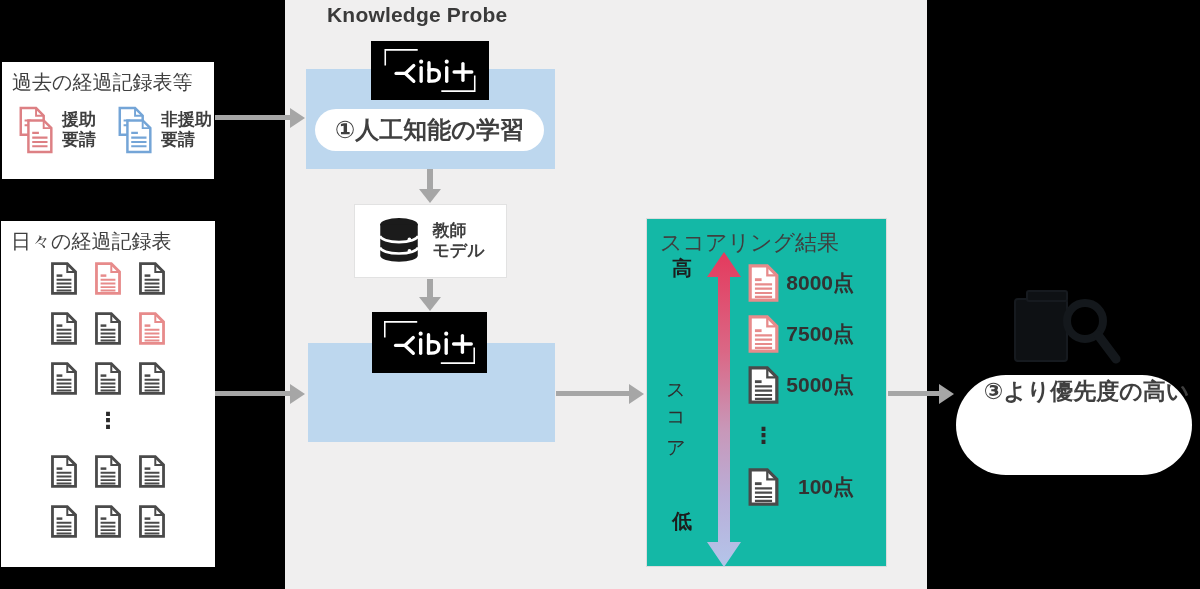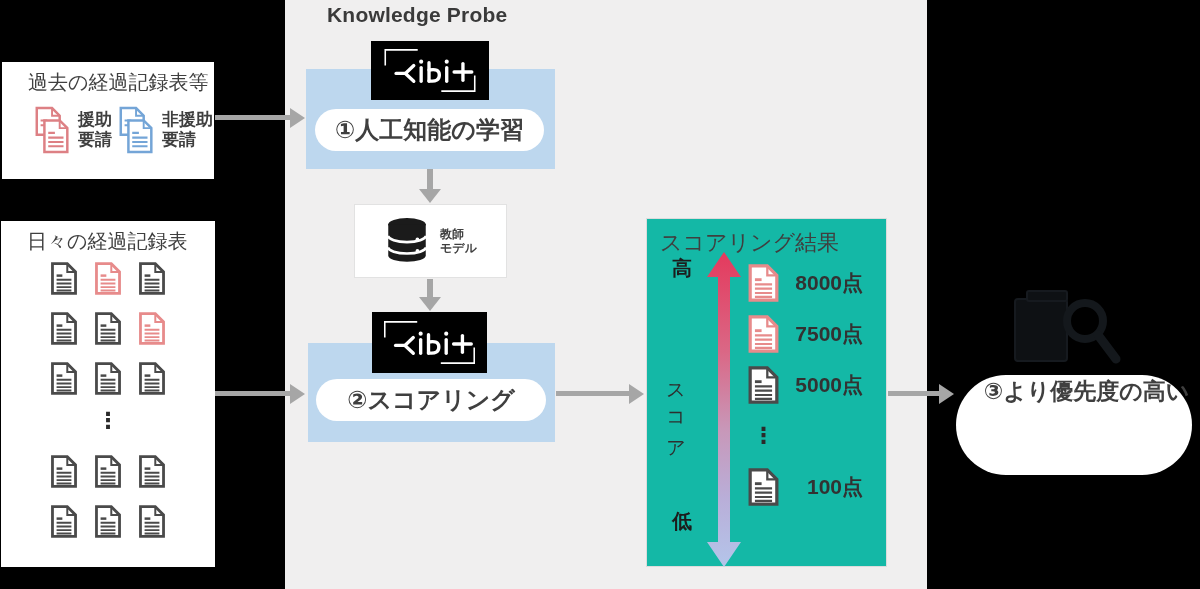--- a/index.html
+++ b/index.html
@@ -9,58 +9,58 @@
     --logo-bg:#000; --logo-fg:#fff; --ink:#3f3f3f;
   }
   *{margin:0;padding:0;box-sizing:border-box}
   body{background:#222;font-family:"Liberation Sans","DejaVu Sans",sans-serif;}
   #stage{position:relative;width:1200px;height:589px;background:var(--background);overflow:hidden;}
   .abs{position:absolute;}
 
   .gray-panel{left:285px;top:0;width:642px;height:589px;background:var(--panel-gray);}
   .kp-title{left:299px;top:3px;font-size:21px;font-weight:bold;color:#3a3a3a;letter-spacing:.2px;margin-left:28px;}
 
-  .wbox{background:#fff;padding-left:16px;}
+  .wbox{background:#fff;}
   .wbox-title{font-size:20px;color:var(--ink);padding:7px 0 0 10px;white-space:nowrap;}
   .box-past{left:2px;top:62px;width:212px;height:117px;}
-  .pair-row{display:flex;align-items:center;gap:4px;padding-left:14px;margin-top:9px;}
+  .pair-row{display:flex;align-items:center;gap:19px;padding-left:14px;margin-top:9px;}
   .pair-item{display:flex;align-items:center;gap:4px;}
   .pair-label{font-size:17px;font-weight:bold;color:var(--ink);line-height:1.2;}
 
   .box-daily{left:1px;top:221px;width:214px;height:346px;}
   #daily-grid{position:absolute;left:0;top:40px;width:100%;display:flex;flex-direction:column;align-items:center;gap:15px;}
   .doc-row{display:flex;gap:16px;}
   .grid-ell{font-size:22px;font-weight:bold;color:#2a2a2a;line-height:.9;height:28px;}
 
   .kibit{background:var(--logo-bg);}
   .kibit svg{display:block;width:100%;height:100%;}
 
   .blue-box{background:var(--box-blue);}
   .pill{background:#fff;border-radius:22px;display:flex;align-items:center;justify-content:center;
         font-weight:bold;font-size:24px;color:var(--ink);white-space:nowrap;}
 
   .teacher-box{left:354px;top:204px;width:153px;height:74px;background:#fff;border:1px solid #e2e2e2;
         display:flex;align-items:center;justify-content:center;gap:10px;}
-  .teacher-label{font-size:12px;font-weight:bold;color:var(--ink);line-height:1.2;}
+  .teacher-label{font-size:17px;font-weight:bold;color:var(--ink);line-height:1.2;}
 
   .arrow-h{height:5px;background:var(--arrow-gray);}
   .arrow-h::after{content:"";position:absolute;right:-14px;top:-7.5px;width:0;height:0;
         border-left:15px solid var(--arrow-gray);border-top:10px solid transparent;border-bottom:10px solid transparent;}
   .arrow-v{width:6px;background:var(--arrow-gray);}
   .arrow-v::after{content:"";position:absolute;left:-8.5px;bottom:-13px;width:0;height:0;
         border-top:14px solid var(--arrow-gray);border-left:11.5px solid transparent;border-right:11.5px solid transparent;}
 
   .score-panel{left:646px;top:218px;width:241px;height:349px;background:#14b8a6;border:1px solid #dcdcdc;}
   .sp-title{position:absolute;left:13px;top:9px;font-size:22px;color:var(--ink);white-space:nowrap;}
   .sp-high{position:absolute;left:25px;top:36px;font-size:20px;font-weight:bold;color:#1c1c1c;}
   .sp-low{position:absolute;left:25px;top:289px;font-size:20px;font-weight:bold;color:#1c1c1c;}
   .sp-axis{position:absolute;left:16px;top:152px;writing-mode:vertical-rl;text-orientation:upright;
         font-size:19px;color:#2e2e2e;letter-spacing:7px;}
   #score-rows{position:absolute;left:100px;top:44px;display:flex;flex-direction:column;gap:11px;}
-  .score-row{display:flex;align-items:center;gap:9px;height:40px;}
+  .score-row{display:flex;align-items:center;height:40px;}
   .score-val{width:74px;text-align:right;font-size:21px;font-weight:bold;color:#323232;white-space:nowrap;}
   .score-ell{width:33px;text-align:center;font-size:22px;font-weight:bold;color:#2a2a2a;}
 
   .result-pill{left:956px;top:375px;width:236px;height:100px;background:#fff;border-radius:50px;
         display:flex;flex-direction:row;justify-content:center;padding-left:25px;
         font-size:23px;font-weight:bold;color:var(--ink);line-height:1.4;white-space:nowrap;}
   .search-icon{left:1005px;top:283px;}
 </style>
 </head>
 <body>
@@ -284,21 +284,20 @@
         <path d="M75.5 27 V41"></path>
         <path d="M83 31.5 H101"></path>
           <path d="M92 23 V40"></path>
       </g>
       <g style="fill:var(--logo-fg)">
         <circle cx="49.5" cy="21" r="2.1"></circle>
           <circle cx="75.5" cy="21" r="2.1"></circle>
       </g>
     </svg>
   </div>
-  <div class="abs pill" style="left:316px;top:379px;width:230px;height:42px;">②スコアリング</div>
 
   <div class="abs score-panel">
     <div class="sp-title">スコアリング結果</div>
     <div class="sp-high">高</div>
     <div class="sp-low">低</div>
     <div class="sp-axis">スコア</div>
     <svg style="position:absolute;left:55px;top:33px;" width="44" height="315" viewBox="0 0 44 315">
       <defs>
         <linearGradient id="scoreGrad" x1="0" y1="0" x2="0" y2="1">
           <stop offset="0" style="stop-color:var(--score-high-color)"></stop>

